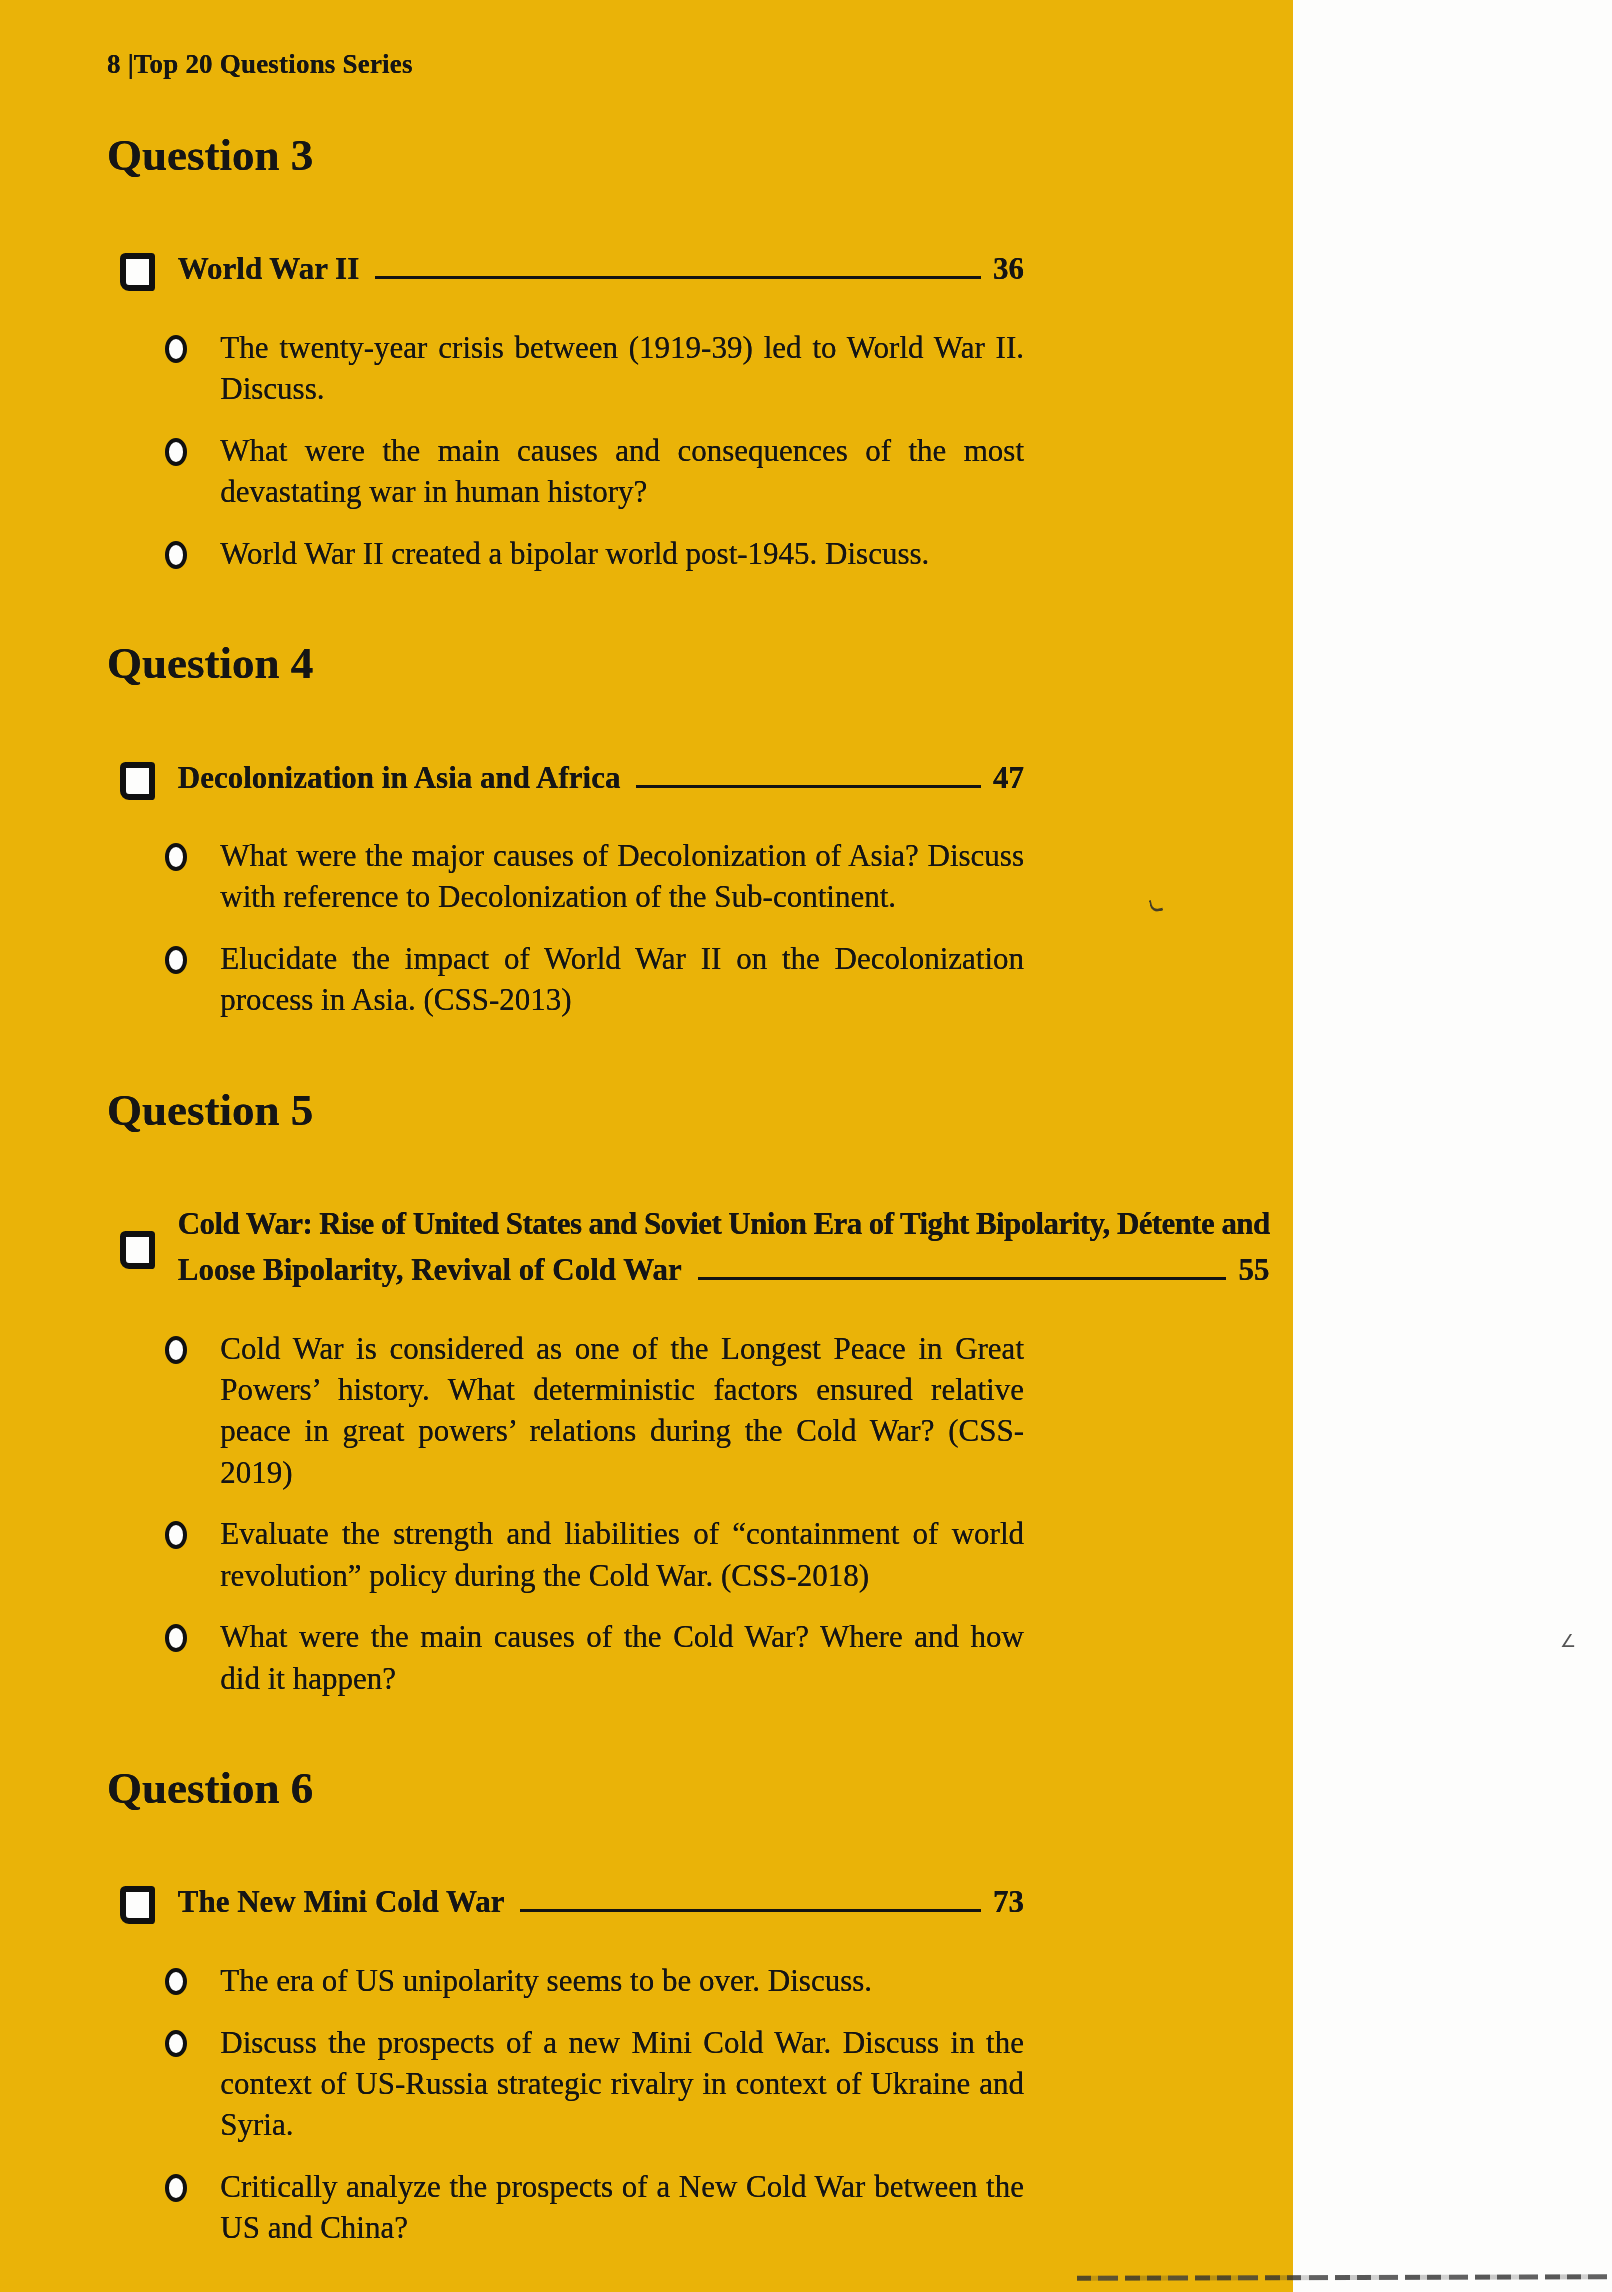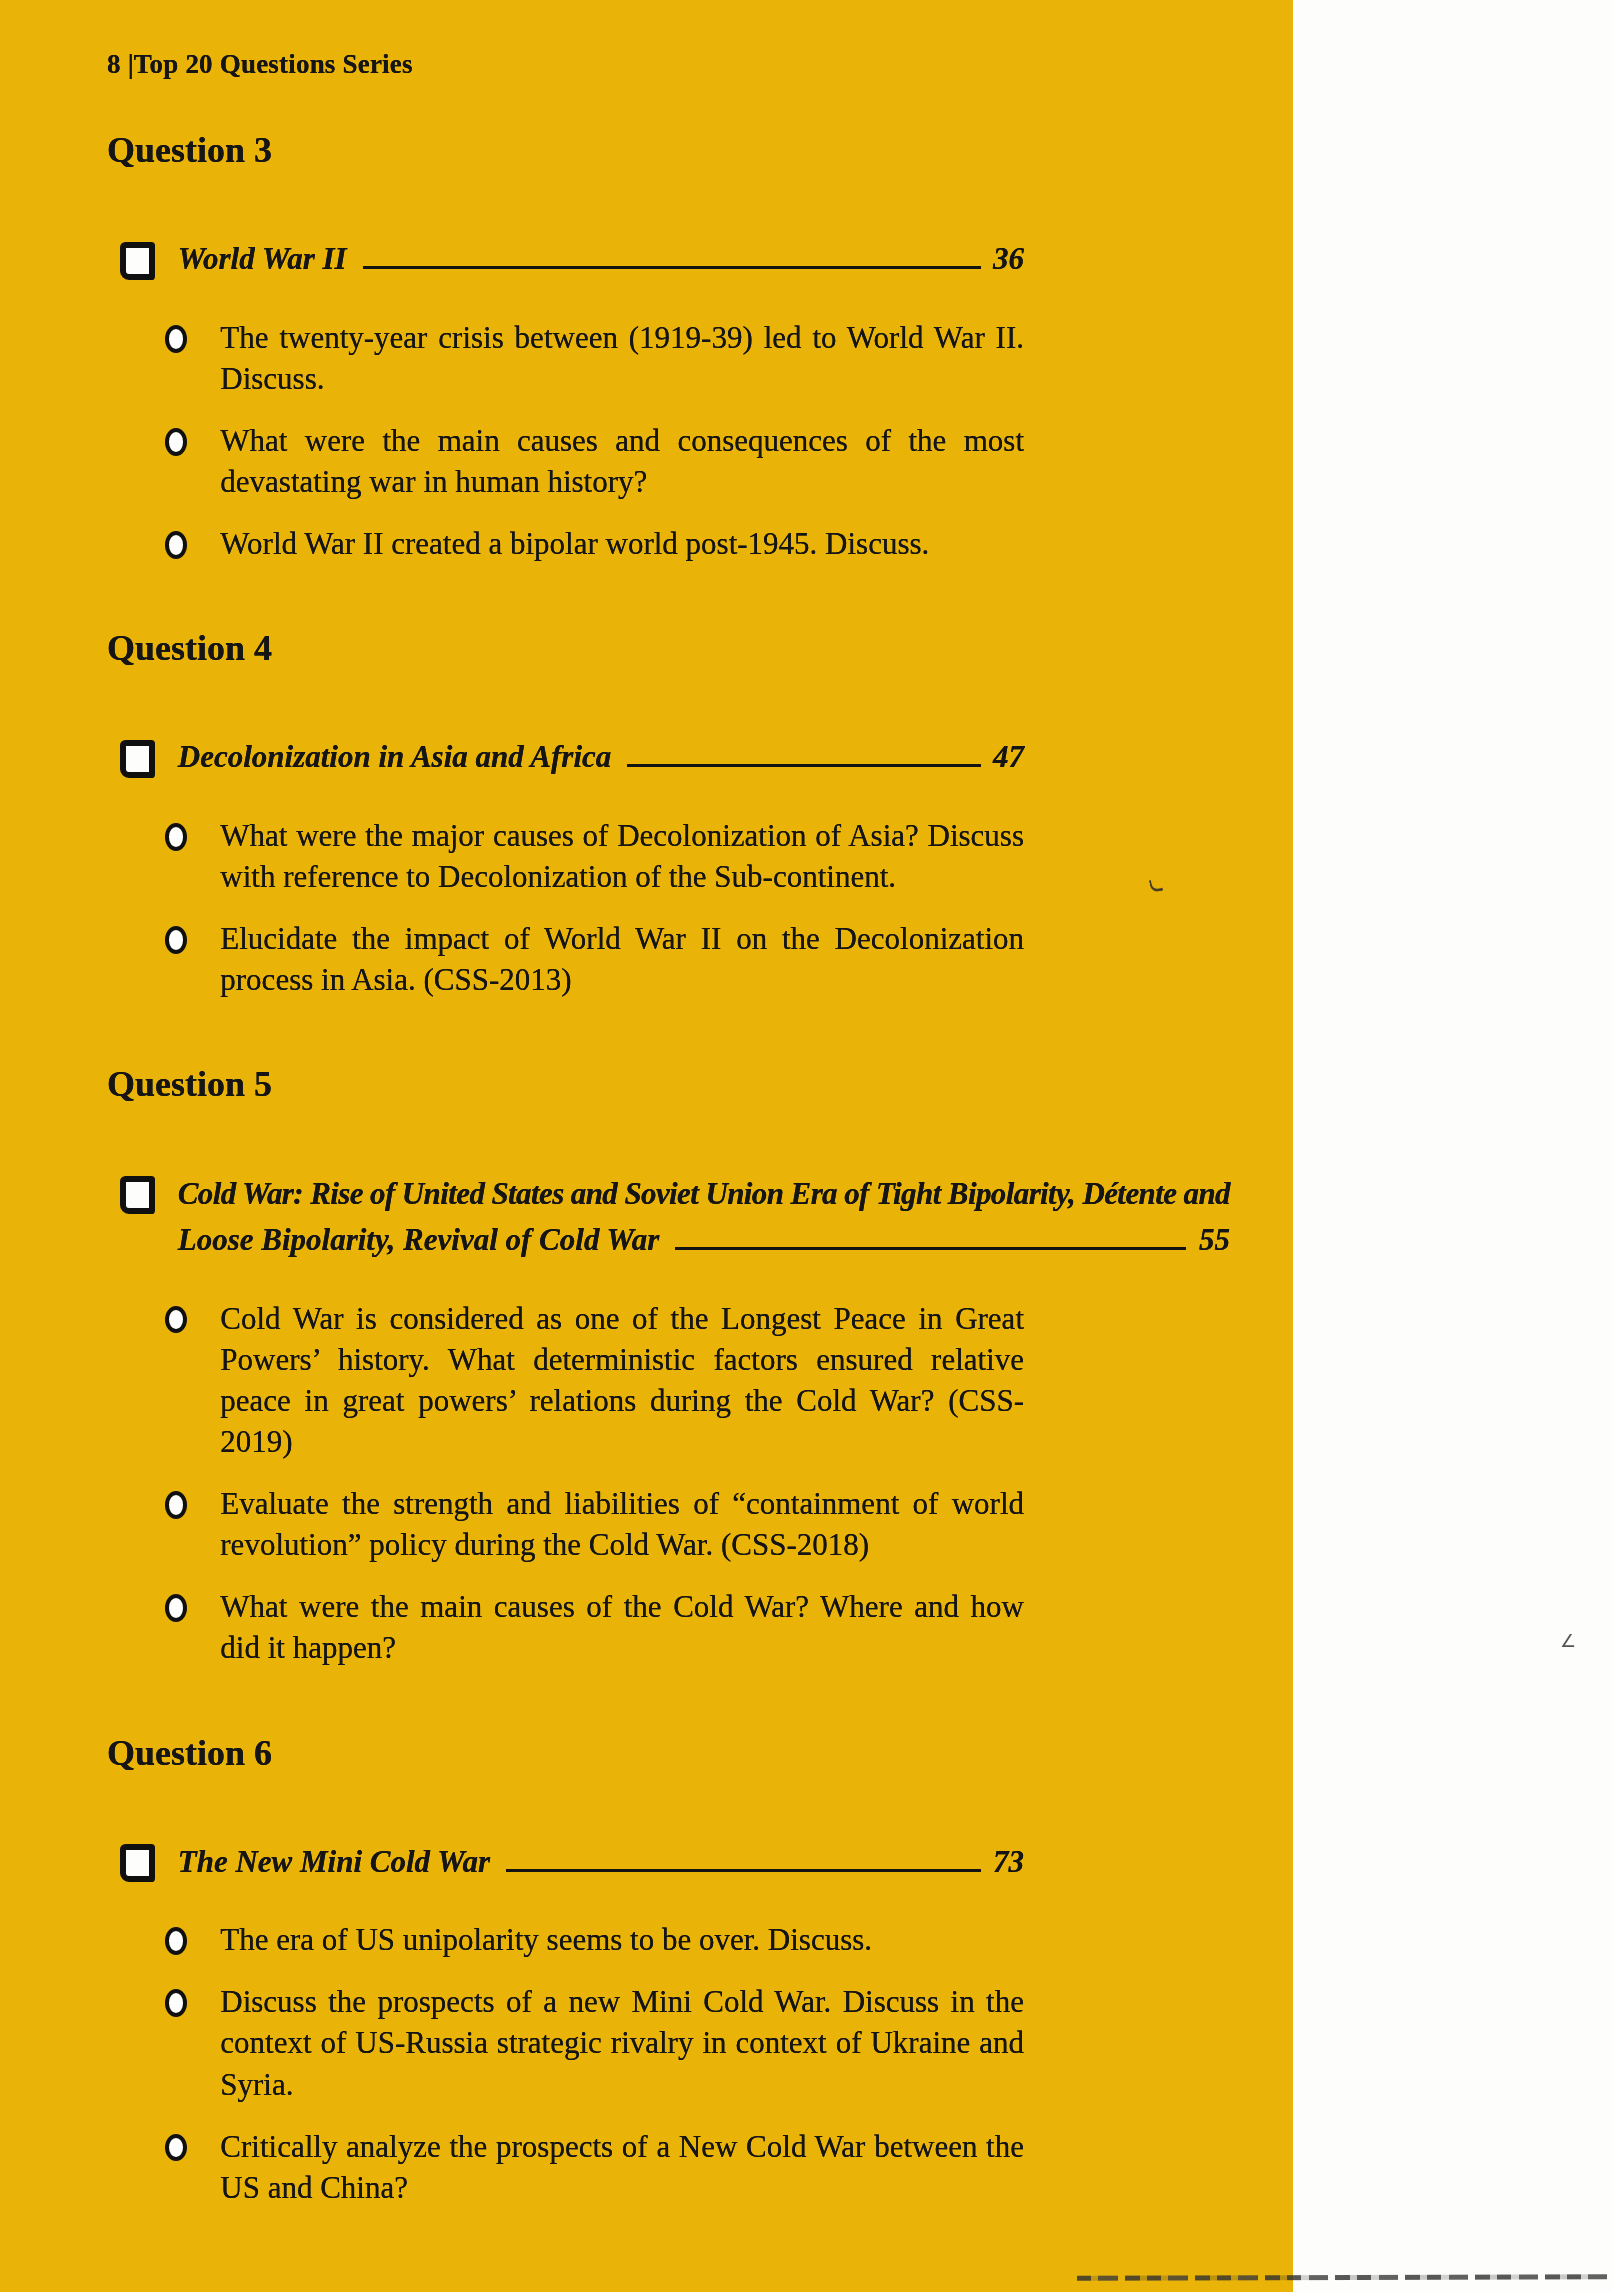--- a/index.html
+++ b/index.html
@@ -19,32 +19,31 @@
     padding:49px 269px 54px 107px;
     background:#eab308;
   }
   .page-header{
     font-size:27px;
     font-weight:bold;
     letter-spacing:0.2px;
     text-shadow:0 0 0.4px currentColor;
   }
   .q-heading{
-    font-size:36px;
+    font-size:45px;
     font-weight:bold;
     line-height:1.12;
     margin:64px 0 0 0;
     text-shadow:0 0 0.5px currentColor;
   }
   .q-section.first .q-heading{margin-top:50px;}
   .toc-entry{
     display:flex;
-    align-items:flex-start;
+    align-items:center;
     margin:66px 0 0 13.4px;
-    font-style:italic;
   }
   .checkbox{
     flex:none;
     width:23px;
     height:26px;
     border:6.3px solid #101010;
     border-radius:5.4px 3.6px 3.6px 9px;
     margin:5.4px 22.4px 0 0;
     background:#fdfdfc;
   }

